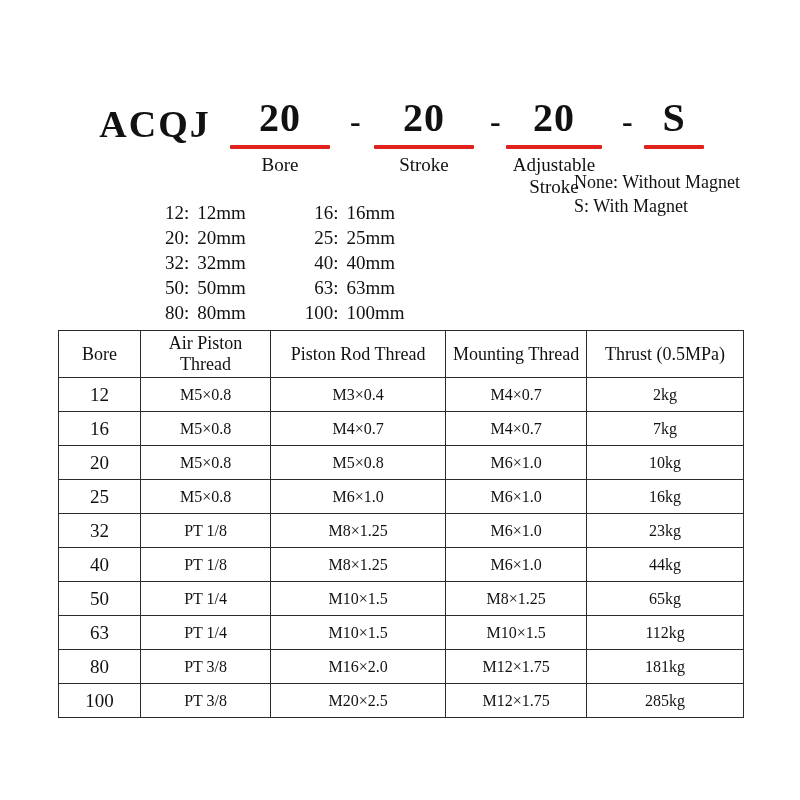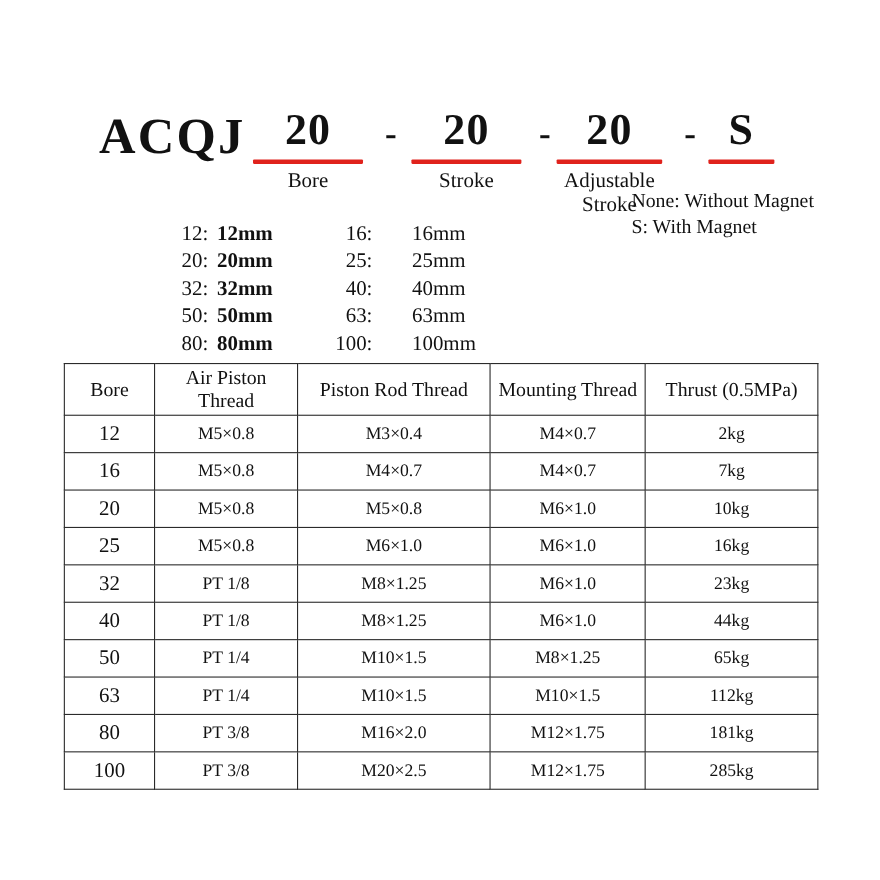--- a/index.html
+++ b/index.html
@@ -49,21 +49,21 @@
   .code-text {
     font-family: "Liberation Serif", serif;
     font-weight: bold;
     font-size: 40px;
     line-height: 46px;
     letter-spacing: 1px;
     color: #111;
     white-space: nowrap;
   }
   .code-prefix .code-text {
-    font-size: 46px;
+    font-size: 38px;
     letter-spacing: 2px;
   }
   .dash {
     font-family: "Liberation Serif", serif;
     font-weight: bold;
     font-size: 32px;
     color: #111;
     padding: 0 14px 4px 14px;
   }
   .redbar {
@@ -107,23 +107,23 @@
     position: absolute;
     left: 132px;
     top: 200px;
     font-family: "Liberation Serif", serif;
     font-size: 19px;
     line-height: 25px;
     color: #111;
   }
   .bore-legend .lrow { display: flex; }
   .bore-legend .c1 { width: 52px; text-align: right; }
-  .bore-legend .c2 { width: 90px; text-align: left; padding-left: 8px; font-weight: bold;}
+  .bore-legend .c2 { width: 90px; text-align: left; padding-left: 8px;}
   .bore-legend .c3 { width: 46px; text-align: right; }
-  .bore-legend .c4 { width: 90px; text-align: left; padding-left: 8px; margin-left: 28px;}
+  .bore-legend .c4 { width: 90px; text-align: left; padding-left: 8px;}
 
   
   table.spec {
     position: absolute;
     left: 58px;
     top: 330px;
     width: 686px;
     border-collapse: collapse;
     background: #ffffff;
   }

